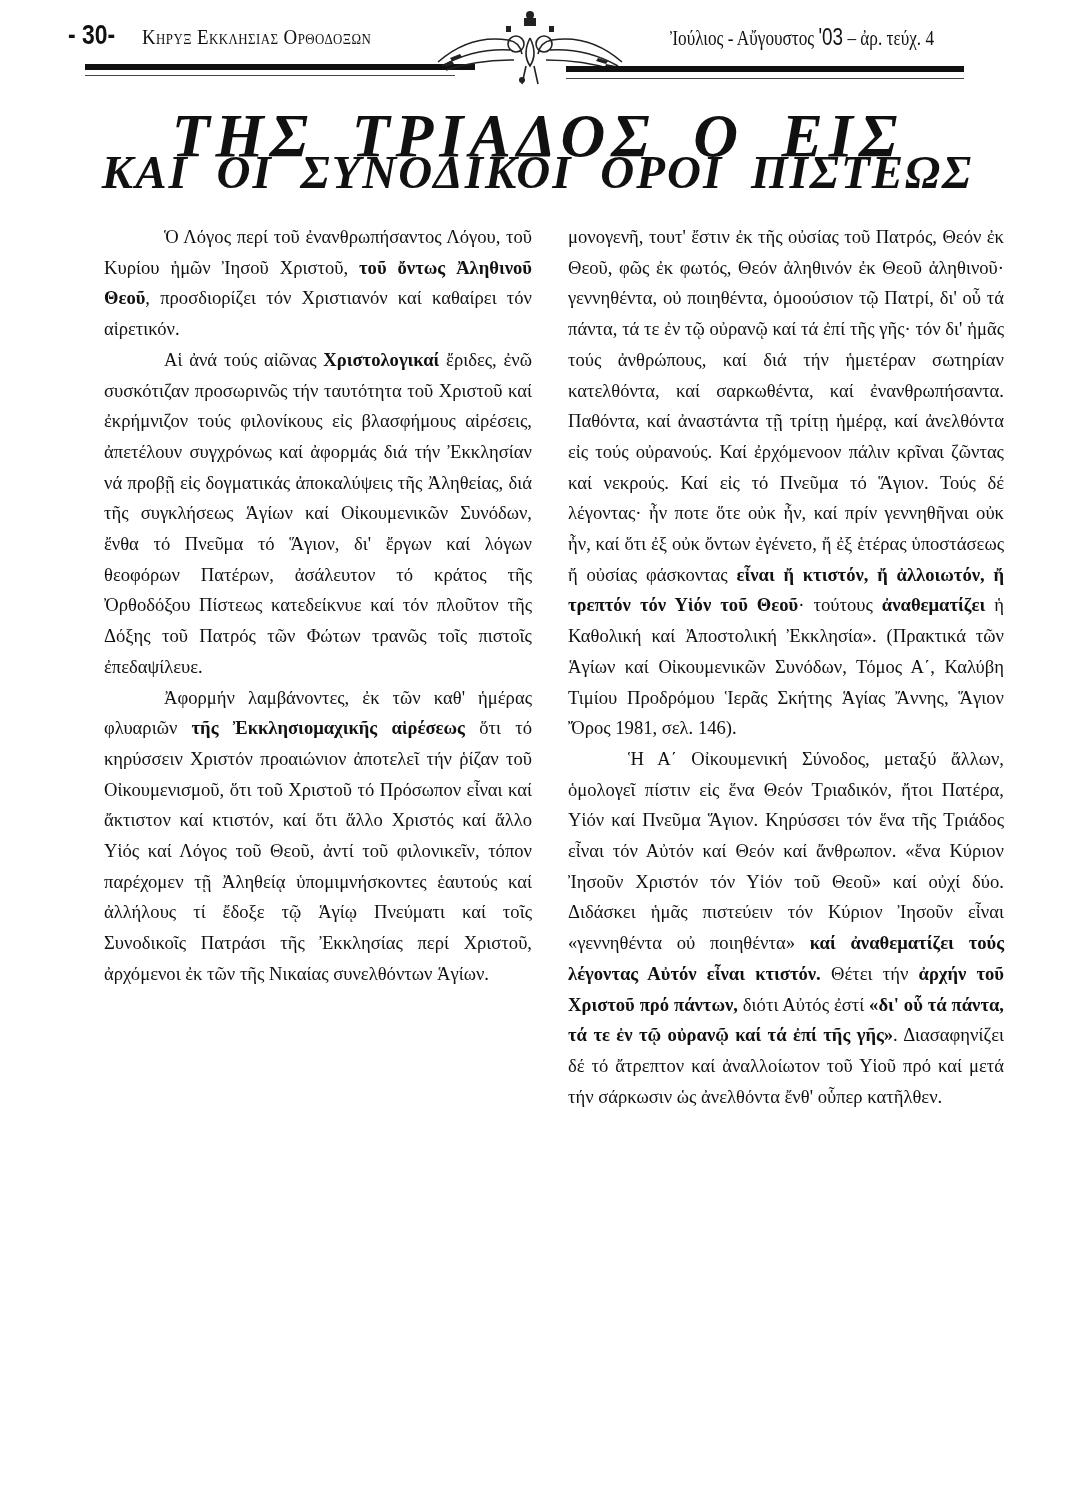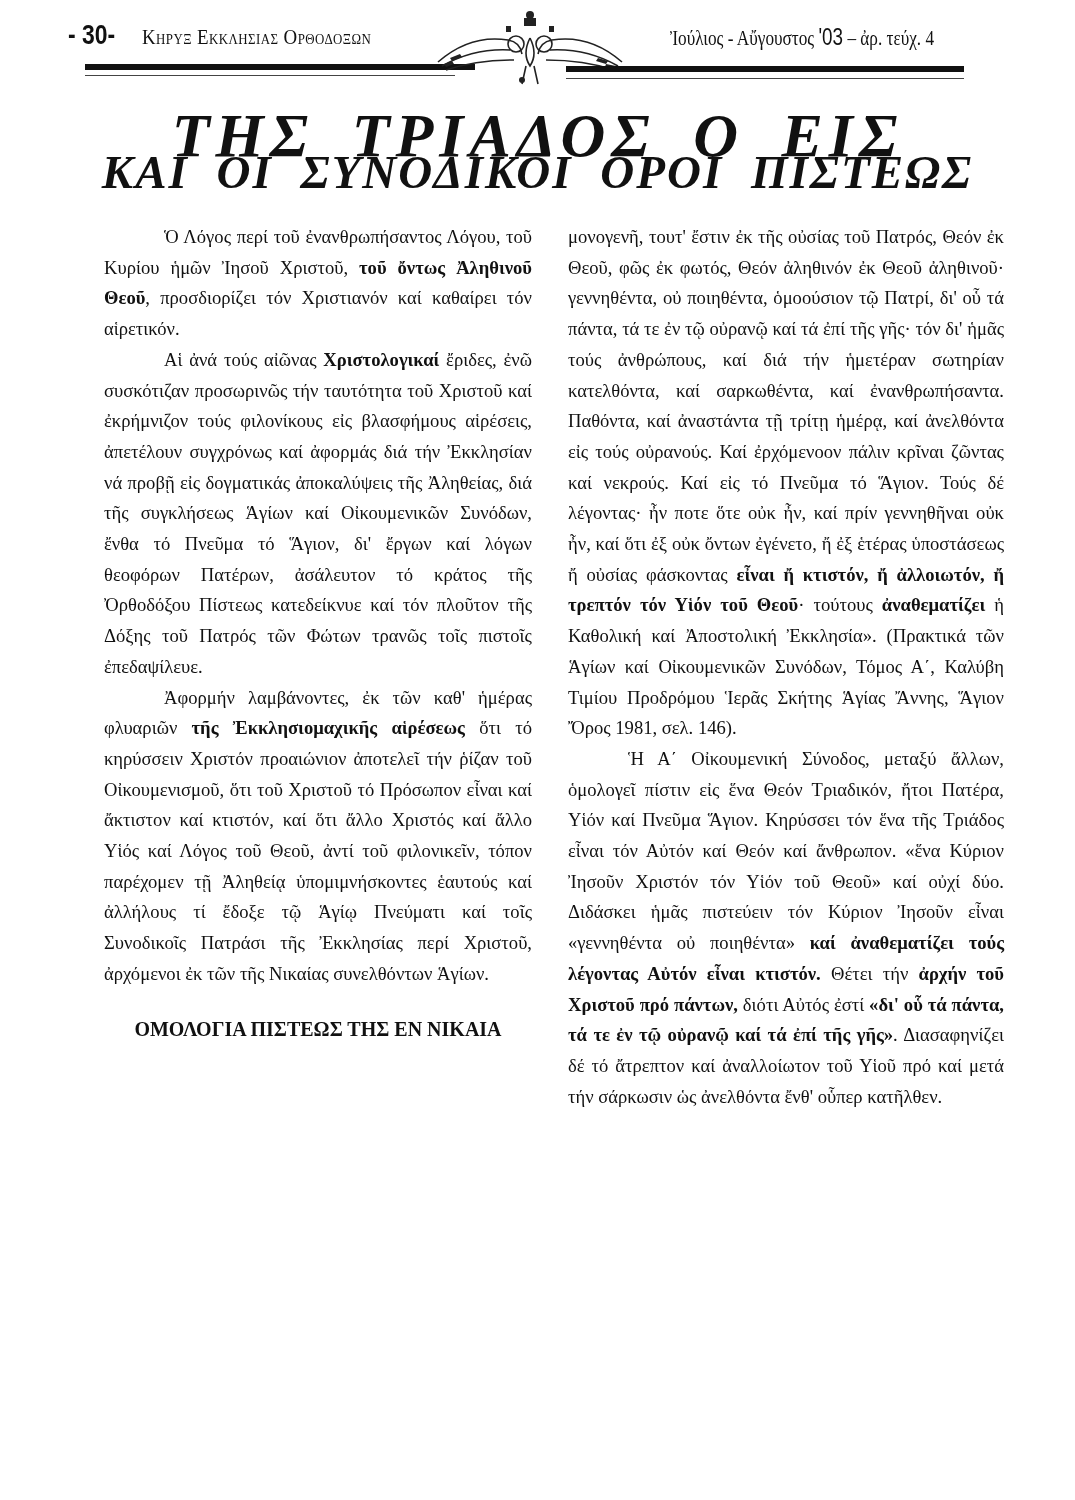--- a/index.html
+++ b/index.html
@@ -73,20 +73,19 @@
 </div>
 
 <div class="title title-1">ΤΗΣ ΤΡΙΑΔΟΣ Ο ΕΙΣ</div>
 <div class="title title-2">ΚΑΙ ΟΙ ΣΥΝΟΔΙΚΟΙ ΟΡΟΙ ΠΙΣΤΕΩΣ</div>
 
 <div class="col col-left">
   <p><span>Ὁ Λόγος περί τοῦ ἐνανθρωπήσαντος Λόγου, τοῦ Κυρίου ἡμῶν Ἰησοῦ Χριστοῦ, </span><b>τοῦ ὄντως Ἀληθινοῦ Θεοῦ</b><span>, προσδιορίζει τόν Χριστιανόν καί καθαίρει τόν αἱρετικόν.</span></p>
   <p><span>Αἱ ἀνά τούς αἰῶνας </span><b>Χριστολογικαί</b><span> ἔριδες, ἐνῶ συσκότιζαν προσωρινῶς τήν ταυτότητα τοῦ Χριστοῦ καί ἐκρήμνιζον τούς φιλονίκους εἰς βλασφήμους αἱρέσεις, ἀπετέλουν συγχρόνως καί ἀφορμάς διά τήν Ἐκκλησίαν νά προβῇ εἰς δογματικάς ἀποκαλύψεις τῆς Ἀληθείας, διά τῆς συγκλήσεως Ἁγίων καί Οἰκουμενικῶν Συνόδων, ἔνθα τό Πνεῦμα τό Ἅγιον, δι' ἔργων καί λόγων θεοφόρων Πατέρων, ἀσάλευτον τό κράτος τῆς Ὀρθοδόξου Πίστεως κατεδείκνυε καί τόν πλοῦτον τῆς Δόξης τοῦ Πατρός τῶν Φώτων τρανῶς τοῖς πιστοῖς ἐπεδαψίλευε.</span></p>
   <p><span>Ἀφορμήν λαμβάνοντες, ἐκ τῶν καθ' ἡμέρας φλυαριῶν </span><b>τῆς Ἐκκλησιομαχικῆς αἱρέσεως</b><span> ὅτι τό κηρύσσειν Χριστόν προαιώνιον ἀποτελεῖ τήν ῥίζαν τοῦ Οἰκουμενισμοῦ, ὅτι τοῦ Χριστοῦ τό Πρόσωπον εἶναι καί ἄκτιστον καί κτιστόν, καί ὅτι ἄλλο Χριστός καί ἄλλο Υἱός καί Λόγος τοῦ Θεοῦ, ἀντί τοῦ φιλονικεῖν, τόπον παρέχομεν τῇ Ἀληθείᾳ ὑπομιμνήσκοντες ἑαυτούς καί ἀλλήλους τί ἔδοξε τῷ Ἁγίῳ Πνεύματι καί τοῖς Συνοδικοῖς Πατράσι τῆς Ἐκκλησίας περί Χριστοῦ, ἀρχόμενοι ἐκ τῶν τῆς Νικαίας συνελθόντων Ἁγίων.</span></p>
   <div class="subhead">
-    <div>ΟΜΟΛΟΓΙΑ ΠΙΣΤΕΩΣ ΤΗΣ ΕΝ ΝΙΚΑΙΑ</div>
   </div>
 </div>
 
 <div class="col col-right">
   <p class="noindent"><span>μονογενῆ, τουτ' ἔστιν ἐκ τῆς οὐσίας τοῦ Πατρός, Θεόν ἐκ Θεοῦ, φῶς ἐκ φωτός, Θεόν ἀληθινόν ἐκ Θεοῦ ἀληθινοῦ· γεννηθέντα, οὐ ποιηθέντα, ὁμοούσιον τῷ Πατρί, δι' οὗ τά πάντα, τά τε ἐν τῷ οὐρανῷ καί τά ἐπί τῆς γῆς· τόν δι' ἡμᾶς τούς ἀνθρώπους, καί διά τήν ἡμετέραν σωτηρίαν κατελθόντα, καί σαρκωθέντα, καί ἐνανθρωπήσαντα. Παθόντα, καί ἀναστάντα τῇ τρίτῃ ἡμέρᾳ, καί ἀνελθόντα εἰς τούς οὐρανούς. Καί ἐρχόμενοον πάλιν κρῖναι ζῶντας καί νεκρούς. Καί εἰς τό Πνεῦμα τό Ἅγιον. Τούς δέ λέγοντας· ἦν ποτε ὅτε οὐκ ἦν, καί πρίν γεννηθῆναι οὐκ ἦν, καί ὅτι ἐξ οὐκ ὄντων ἐγένετο, ἤ ἐξ ἑτέρας ὑποστάσεως ἤ οὐσίας φάσκοντας </span><b>εἶναι ἤ κτιστόν, ἤ ἀλλοιωτόν, ἤ τρεπτόν τόν Υἱόν τοῦ Θεοῦ</b><span>· τούτους </span><b>ἀναθεματίζει</b><span> ἡ Καθολική καί Ἀποστολική Ἐκκλησία». (Πρακτικά τῶν Ἁγίων καί Οἰκουμενικῶν Συνόδων, Τόμος Α΄, Καλύβη Τιμίου Προδρόμου Ἱερᾶς Σκήτης Ἁγίας Ἄννης, Ἅγιον Ὄρος 1981, σελ. 146).</span></p>
   <p><span>Ἡ Α΄ Οἰκουμενική Σύνοδος, μεταξύ ἄλλων, ὁμολογεῖ πίστιν εἰς ἕνα Θεόν Τριαδικόν, ἤτοι Πατέρα, Υἱόν καί Πνεῦμα Ἅγιον. Κηρύσσει τόν ἕνα τῆς Τριάδος εἶναι τόν Αὐτόν καί Θεόν καί ἄνθρωπον. «ἕνα Κύριον Ἰησοῦν Χριστόν τόν Υἱόν τοῦ Θεοῦ» καί οὐχί δύο. Διδάσκει ἡμᾶς πιστεύειν τόν Κύριον Ἰησοῦν εἶναι «γεννηθέντα οὐ ποιηθέντα» </span><b>καί ἀναθεματίζει τούς λέγοντας Αὐτόν εἶναι κτιστόν.</b><span> Θέτει τήν </span><b>ἀρχήν τοῦ Χριστοῦ πρό πάντων,</b><span>  διότι Αὐτός ἐστί </span><b>«δι' οὗ τά πάντα, τά τε ἐν τῷ οὐρανῷ καί τά ἐπί τῆς γῆς»</b><span>. Διασαφηνίζει δέ τό ἄτρεπτον καί ἀναλλοίωτον τοῦ Υἱοῦ πρό καί μετά τήν σάρκωσιν ὡς ἀνελθόντα ἔνθ' οὗπερ κατῆλθεν.</span></p>
 </div>
 
 </body></html>

